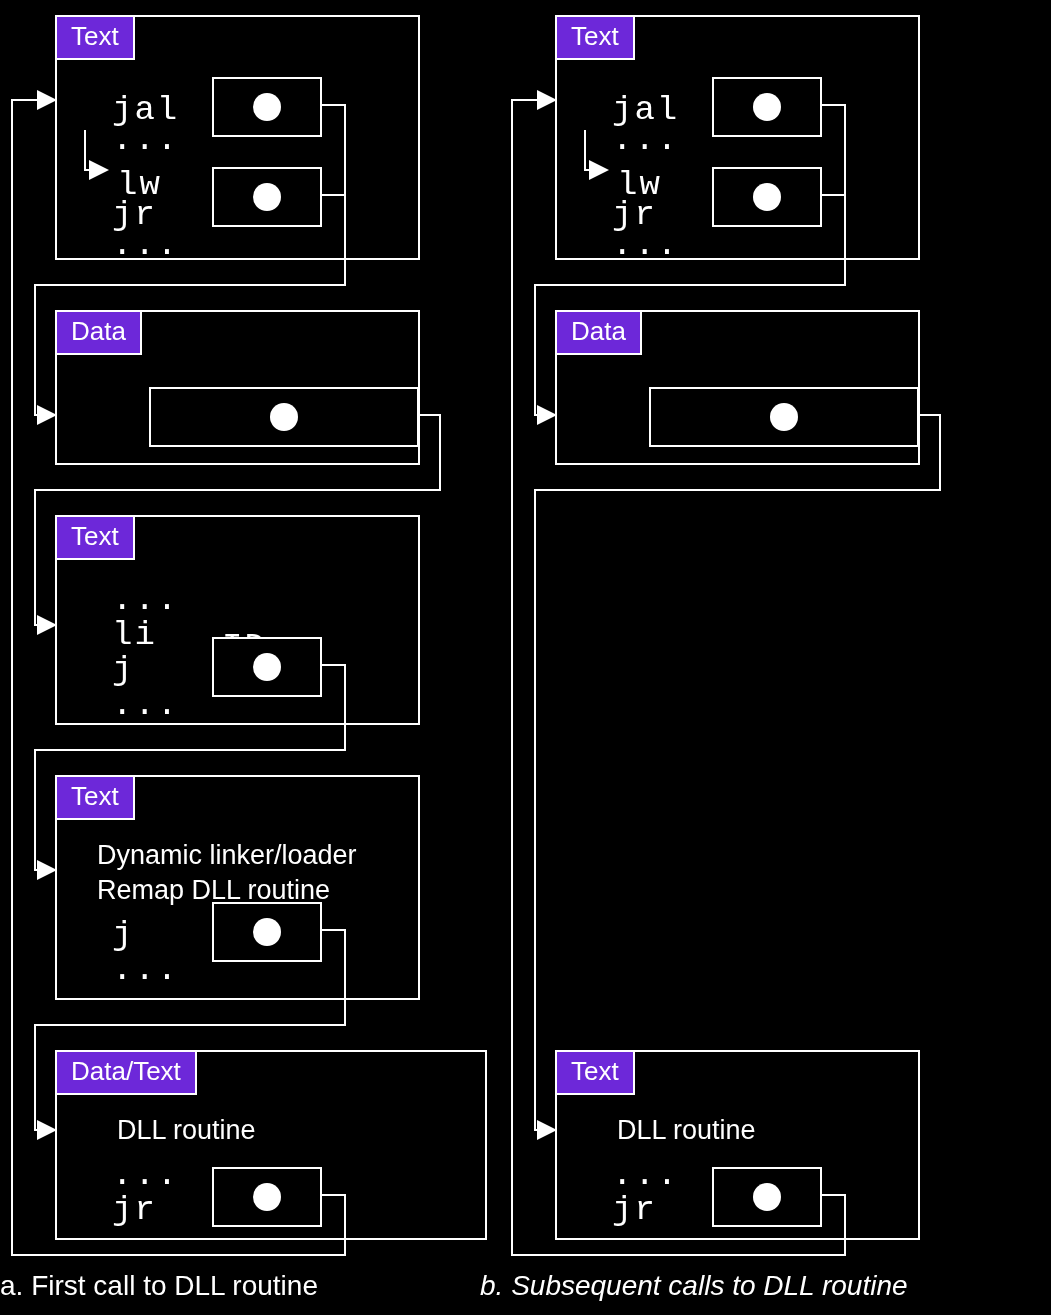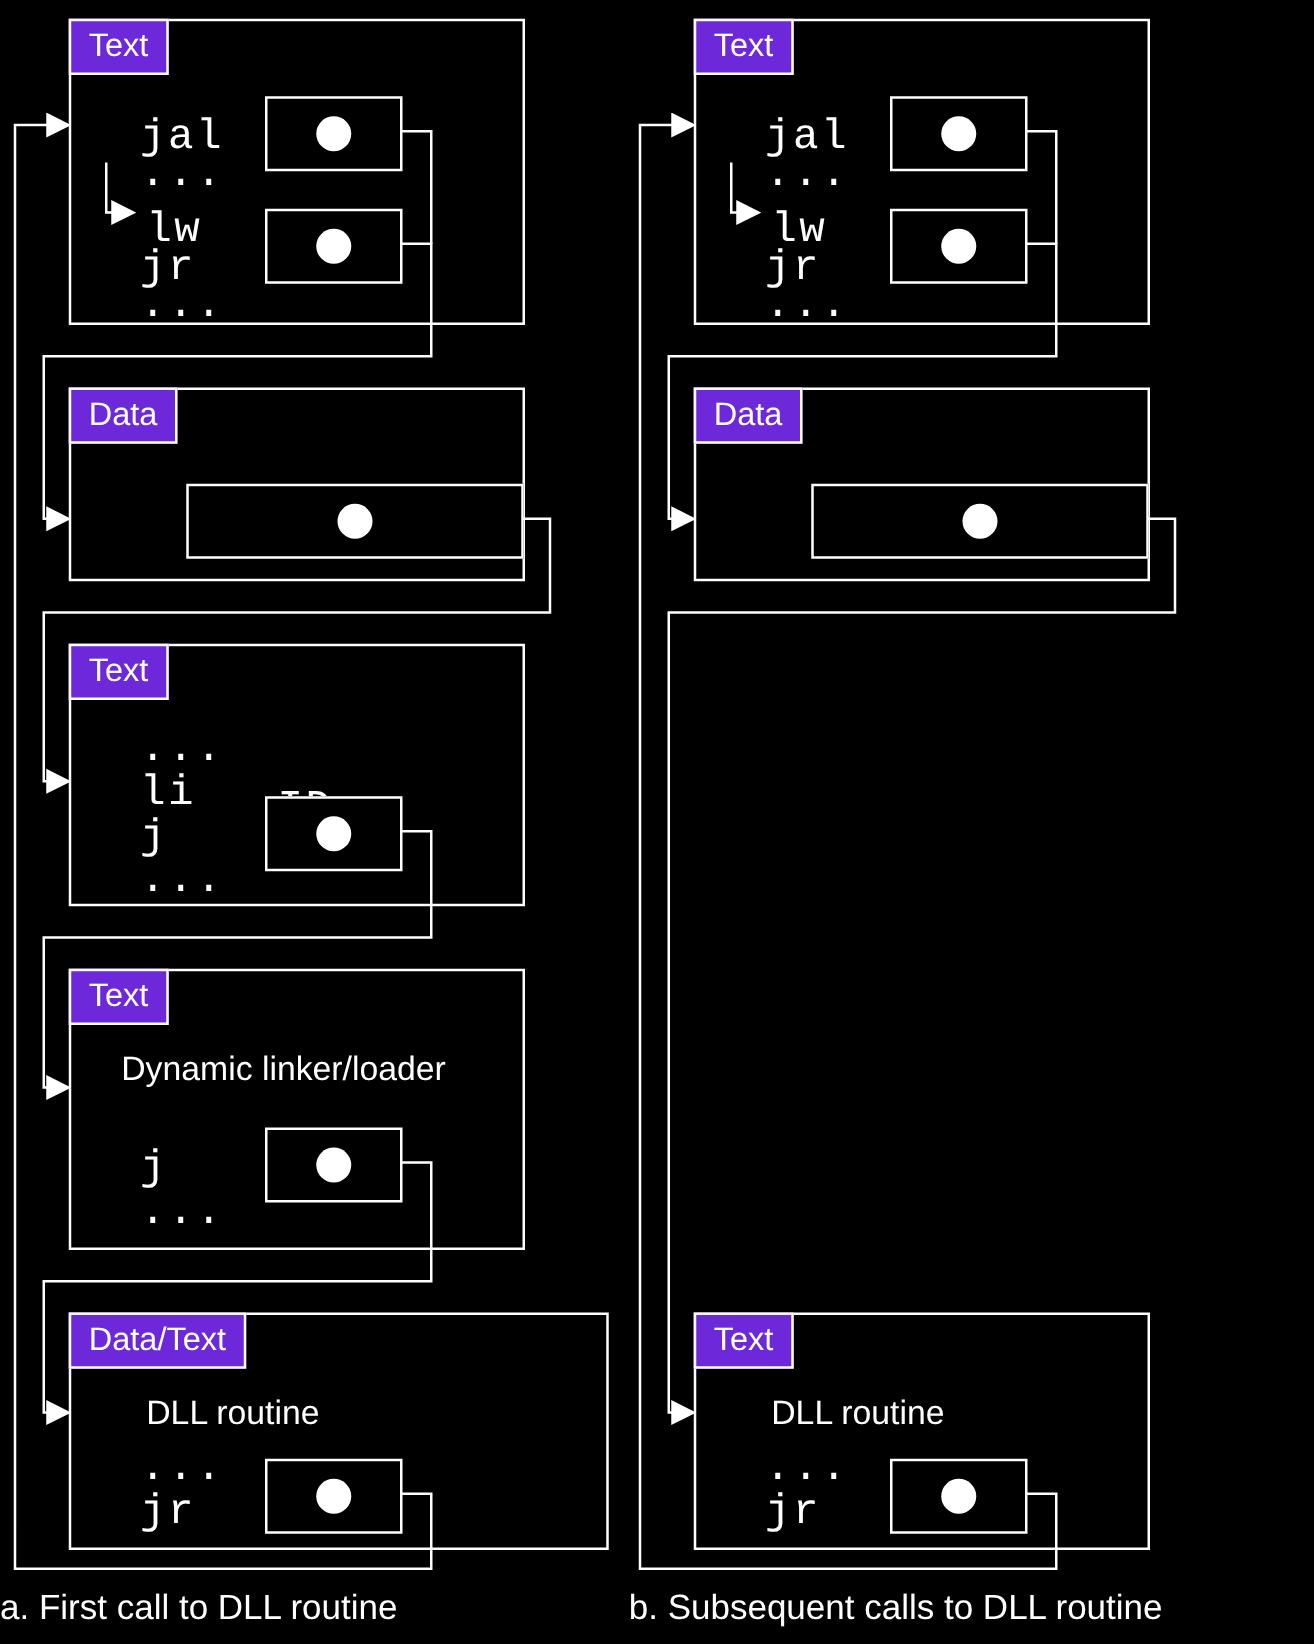--- a/index.html
+++ b/index.html
@@ -69,20 +69,21 @@
   <div class="instr mono" style="left:55px; top:95px;">li</div>
   <div class="instr mono" style="left:165px; top:107px;">ID</div>
   <div class="instr mono" style="left:55px; top:130px;">j</div>
   <div class="instr mono" style="left:55px; top:165px;">...</div>
   <div class="dotbox" style="left:155px; top:120px;"></div>
 </div>
 
 <div class="container" style="left:55px; top:775px; width:365px; height:225px;">
   <div class="tab">Text</div>
   <div class="instr" style="left:40px; top:60px; font-size:27px;">Dynamic linker/loader</div>
+  <div class="instr" style="left:40px; top:95px; font-size:27px;">Remap DLL routine</div>
   <div class="instr mono" style="left:55px; top:135px;">j</div>
   <div class="instr mono" style="left:55px; top:170px;">...</div>
   <div class="dotbox" style="left:155px; top:125px;"></div>
 </div>
 
 <div class="container" style="left:55px; top:1050px; width:432px; height:190px;">
   <div class="tab">Data/Text</div>
   <div class="instr" style="left:60px; top:60px; font-size:27px;">DLL routine</div>
   <div class="instr mono" style="left:55px; top:100px;">...</div>
   <div class="instr mono" style="left:55px; top:135px;">jr</div>
@@ -108,21 +109,21 @@
 </div>
 
 <div class="container" style="left:555px; top:1050px; width:365px; height:190px;">
   <div class="tab">Text</div>
   <div class="instr" style="left:60px; top:60px; font-size:27px;">DLL routine</div>
   <div class="instr mono" style="left:55px; top:100px;">...</div>
   <div class="instr mono" style="left:55px; top:135px;">jr</div>
   <div class="dotbox" style="left:155px; top:115px;"></div>
 </div>
 
-<div class="caption" style="top:1270px; left:503px;">b. Subsequent calls to DLL routine</div>
+<div class="caption" style="top:1270px; left:480px;font-style:italic;">b. Subsequent calls to DLL routine</div>
 
 <svg class="arrows">
   <defs>
     <marker id="arr" markerWidth="10" markerHeight="10" refX="8" refY="5" orient="auto">
       <path d="M0,0 L10,5 L0,10 z" class="ah"></path>
     </marker>
   </defs>
 
   <polyline points="85,130 85,170 105,170" marker-end="url(#arr)"></polyline>
 

